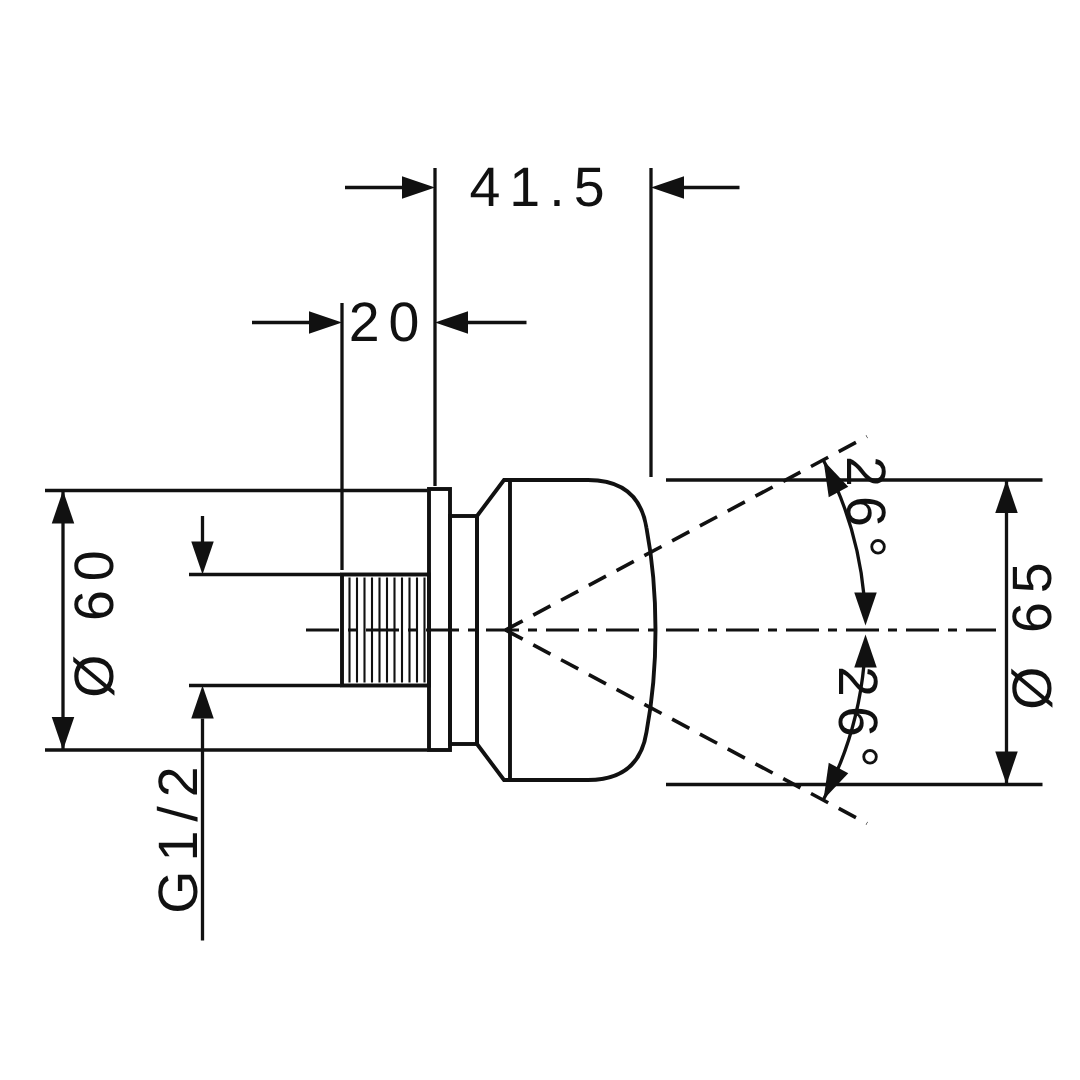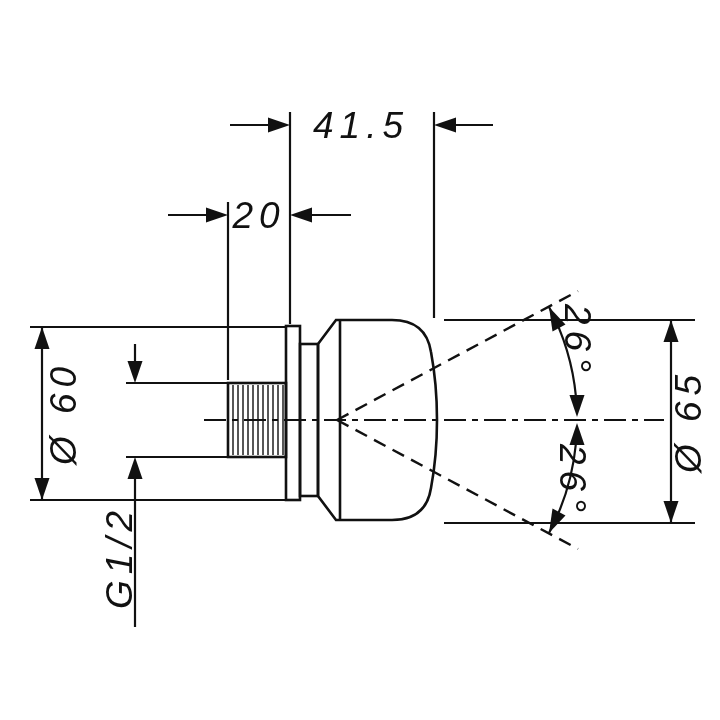--- a/index.html
+++ b/index.html
@@ -1,16 +1,16 @@
 <!DOCTYPE html>
 <html><head>
 <meta charset="utf-8">
 <style>
   html,body{margin:0;padding:0;background:#ffffff;}
-  .stage{width:720px;height:720px;background:#ffffff;position:relative;overflow:hidden;font-style:italic;}
+  .stage{width:720px;height:720px;background:#ffffff;position:relative;overflow:hidden;}
   svg{display:block;}
   .ol{fill:none;stroke:currentColor;stroke-width:2.6;}
   .thin{fill:none;stroke:currentColor;stroke-width:1.4;}
   .dl{fill:none;stroke:currentColor;stroke-width:2.2;}
   .cl{fill:none;stroke:currentColor;stroke-width:2;stroke-dasharray:22 6 6 6;}
   .dash{fill:none;stroke:currentColor;stroke-width:2.4;stroke-dasharray:13 8;}
   .ar{fill:currentColor;stroke:none;}
   .tx{fill:currentColor;font-family:"Liberation Sans","DejaVu Sans",sans-serif;
       font-size:37px;letter-spacing:6px;}
 </style>

